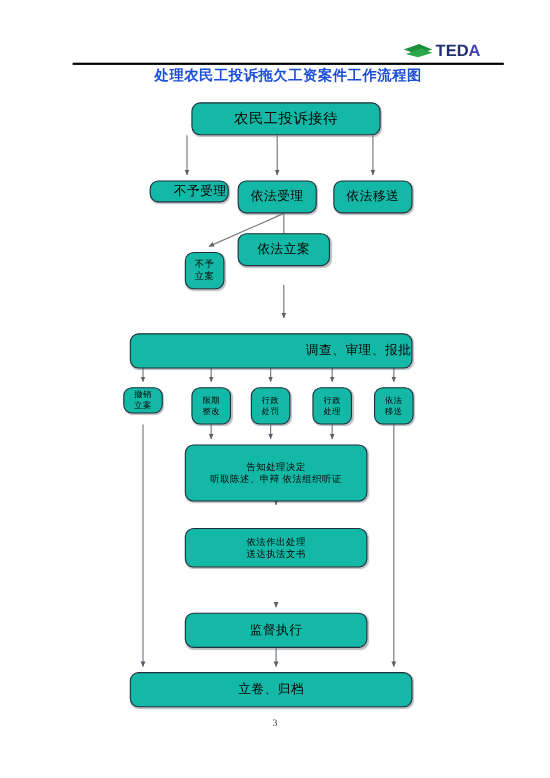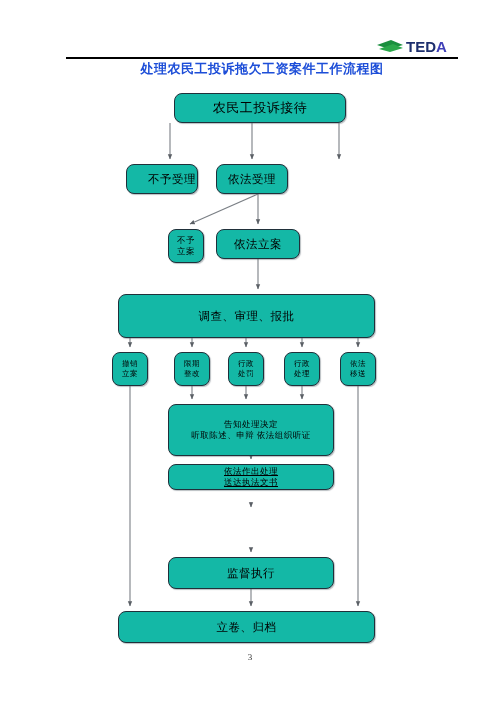--- a/index.html
+++ b/index.html
@@ -18,21 +18,21 @@
     position: absolute;
     left: 0; top: 0;
     width: 500px;
     height: 707px;
     background: #ffffff;
   }
 
   
   .logo {
     position: absolute;
-    left: 376px;
+    left: 366px;
     top: 36px;
     width: 80px;
     height: 22px;
   }
   .logo-text {
     position: absolute;
     left: 28px;
     top: 2px;
     font-family: "Liberation Sans", sans-serif;
     font-weight: bold;
@@ -163,37 +163,40 @@
           <path d="M 251 502 L 251 507"></path>
           <path d="M 251 550 L 251 552"></path>
           <path d="M 251 589 L 251 606"></path>
           <path d="M 130 386 L 130 606"></path>
           <path d="M 358 386 L 358 606"></path>
         </g>
     </svg>
   <div class="node n-big" style="left: 174px; top: 93px; width: 172px; height: 30px;">
         <span class="lbl">农民工投诉接待</span>
       </div>
-      <div class="node n-med" style="left: 126px; top: 164px; width: 72px; height: 30px; padding-left: 20px;">
+      <div class="node n-med" style="left: 136px; top: 164px; width: 72px; height: 20px; padding-left: 20px;">
         <span class="lbl">不予受理</span>
       </div>
       <div class="node n-med" style="left: 216px; top: 164px; width: 72px; height: 30px;">
         <span class="lbl">依法受理</span>
+      </div>
+      <div class="node n-med" style="left: 303px; top: 164px; width: 72px; height: 30px;">
+        <span class="lbl">依法移送</span>
       </div>
       <div class="node n-small" style="left: 168px; top: 229px; width: 36px; height: 34px;">
         <span class="lbl">不予
 立案</span>
       </div>
-      <div class="node n-med" style="left: 216px; top: 229px; width: 84px; height: 30px;">
+      <div class="node n-med" style="left: 216px; top: 212px; width: 84px; height: 30px;">
         <span class="lbl">依法立案</span>
       </div>
-      <div class="node n-med" style="left: 118px; top: 294px; width: 257px; height: 44px;">
+      <div class="node n-med" style="left: 118px; top: 303px; width: 257px; height: 32px; text-align: right;">
         <span class="lbl">调查、审理、报批</span>
       </div>
-      <div class="node n-xsmall" style="left: 112px; top: 352px; width: 36px; height: 34px;">
+      <div class="node n-xsmall" style="left: 112px; top: 352px; width: 36px; height: 24px;">
         <span class="lbl">撤销
 立案</span>
       </div>
       <div class="node n-xsmall" style="left: 174px; top: 352px; width: 36px; height: 34px;">
         <span class="lbl">限期
 整改</span>
       </div>
       <div class="node n-xsmall" style="left: 228px; top: 352px; width: 36px; height: 34px;">
         <span class="lbl">行政
 处罚</span>
@@ -203,21 +206,21 @@
 处理</span>
       </div>
       <div class="node n-xsmall" style="left: 340px; top: 352px; width: 36px; height: 34px;">
         <span class="lbl">依法
 移送</span>
       </div>
       <div class="node n-small" style="left: 168px; top: 404px; width: 166px; height: 52px;">
         <span class="lbl">告知处理决定
 听取陈述、申辩  依法组织听证</span>
       </div>
-      <div class="node n-small" style="left: 168px; top: 464px; width: 166px; height: 26px; text-decoration: underline;">
+      <div class="node n-small" style="left: 168px; top: 480px; width: 166px; height: 36px;">
         <span class="lbl">依法作出处理
 送达执法文书</span>
       </div>
       <div class="node n-med" style="left: 168px; top: 557px; width: 166px; height: 32px;">
         <span class="lbl">监督执行</span>
       </div>
       <div class="node n-med" style="left: 118px; top: 611px; width: 257px; height: 32px;">
         <span class="lbl">立卷、归档</span>
       </div>
     </div>

